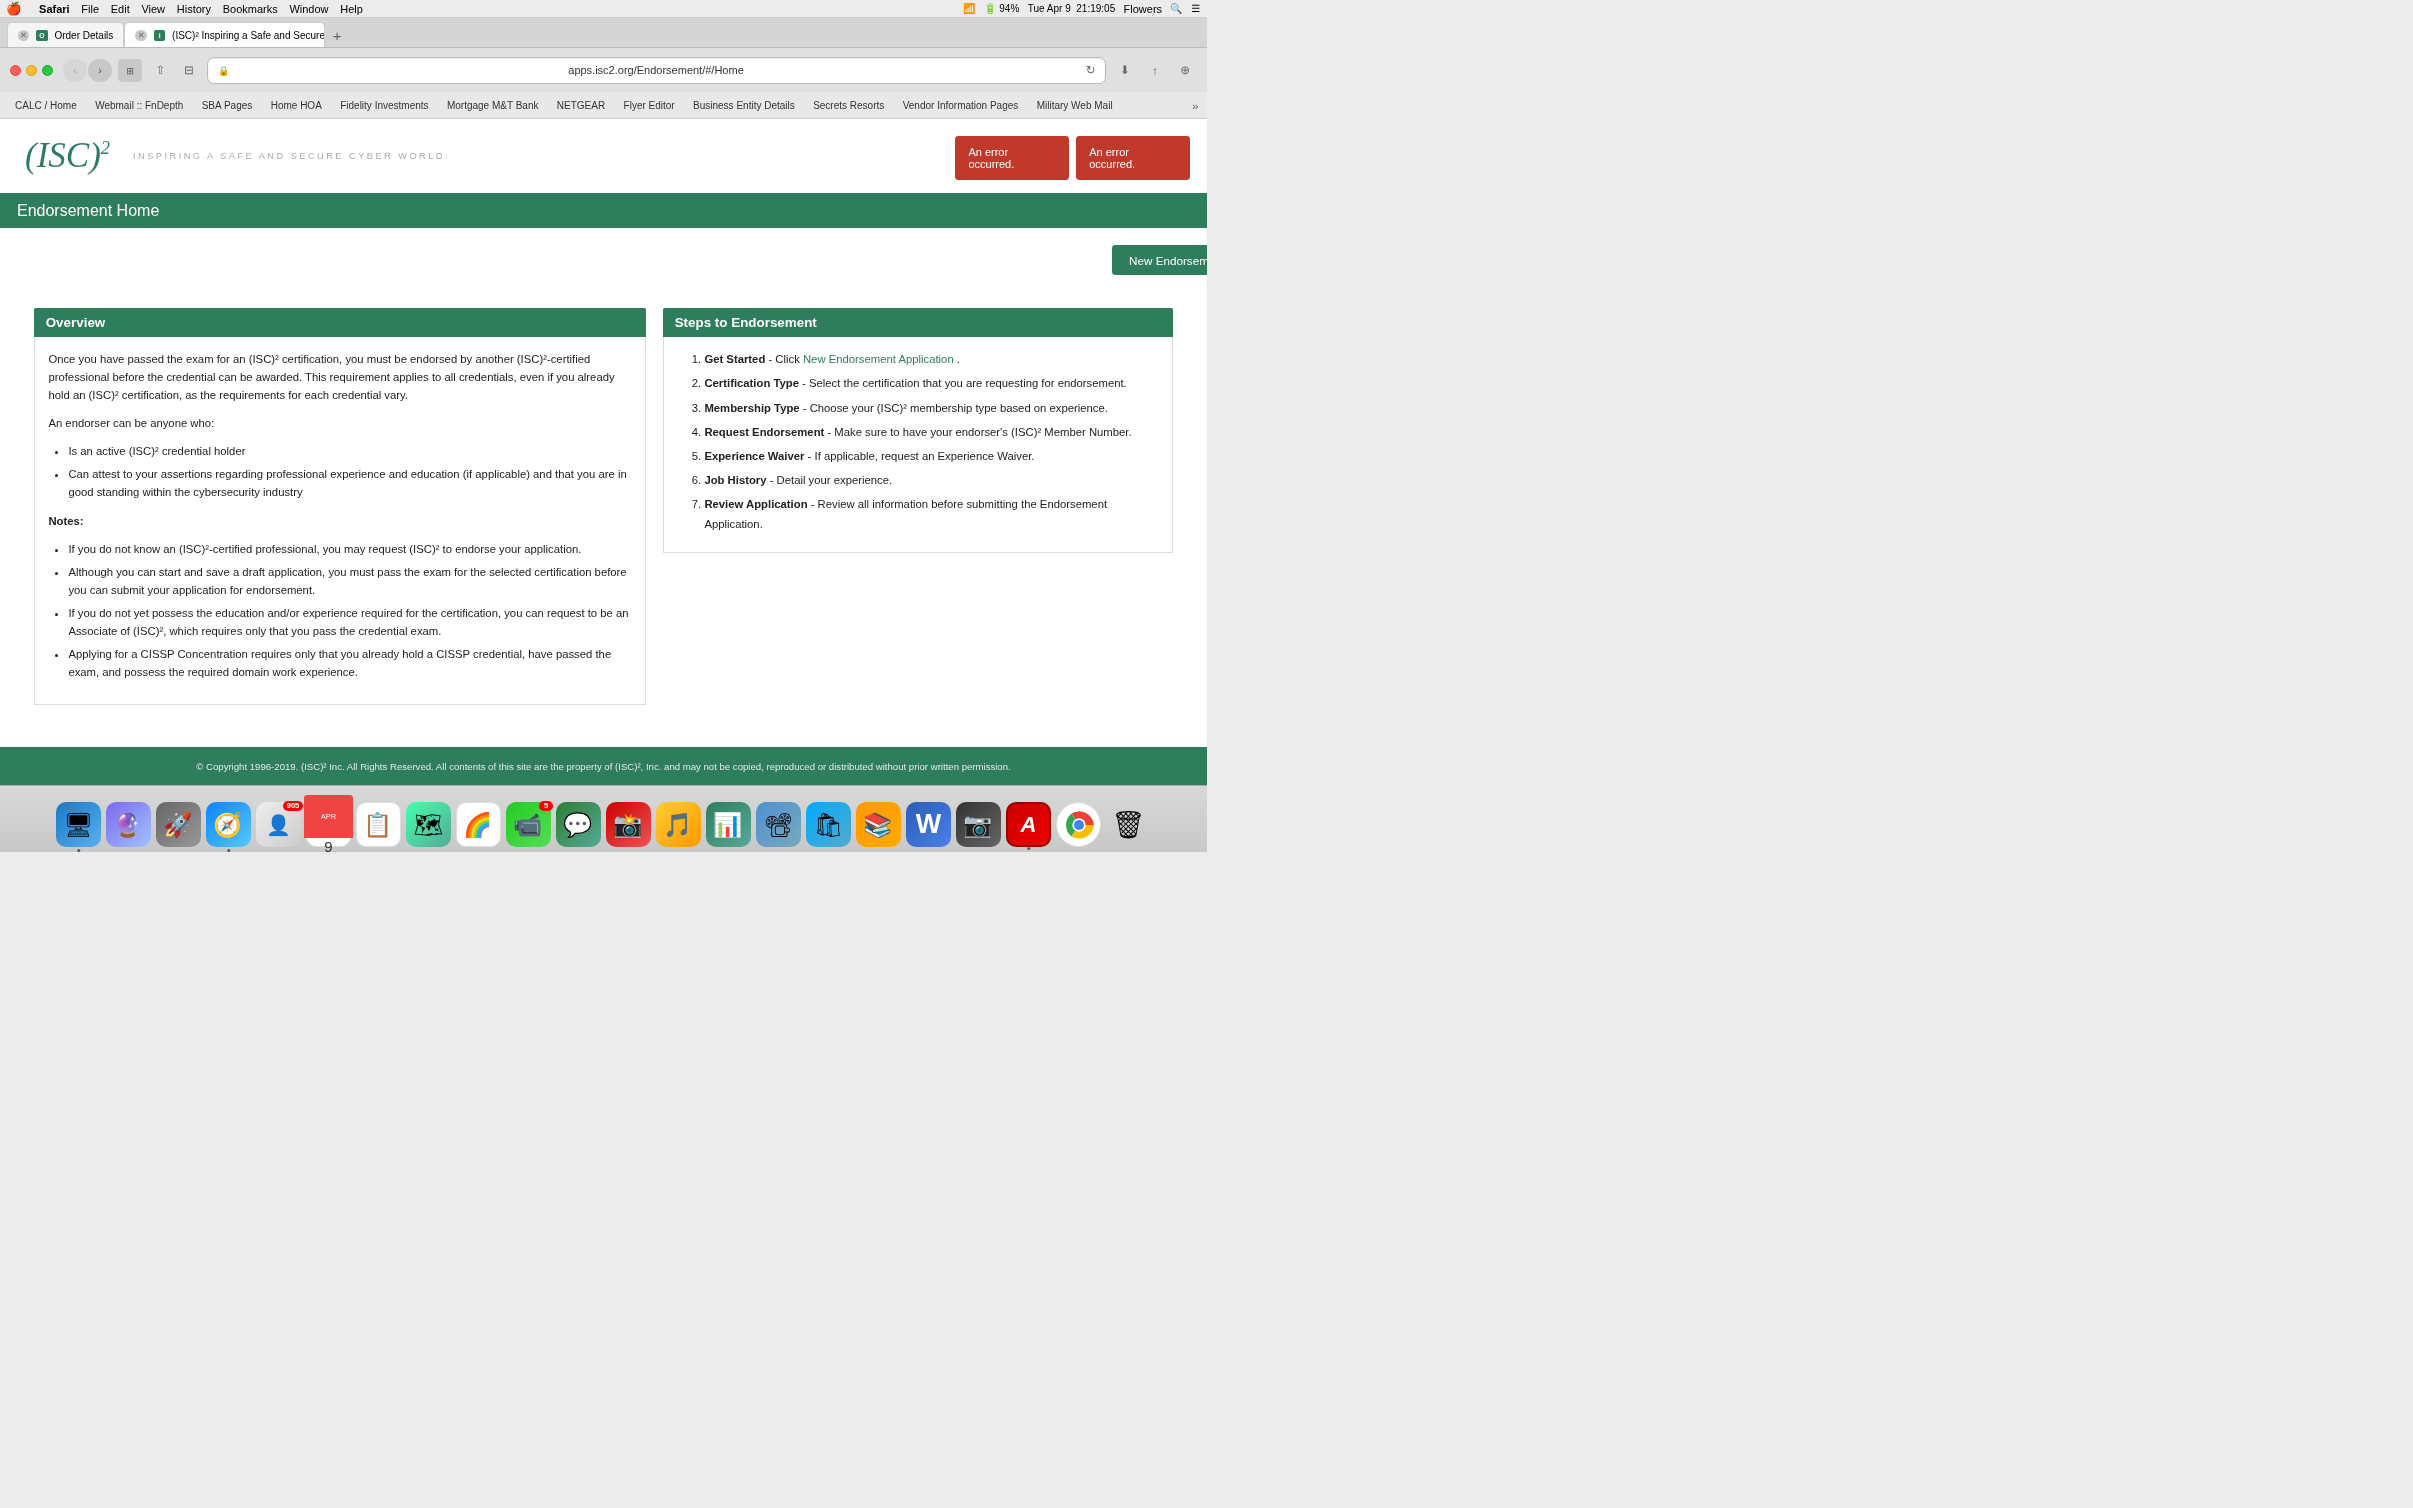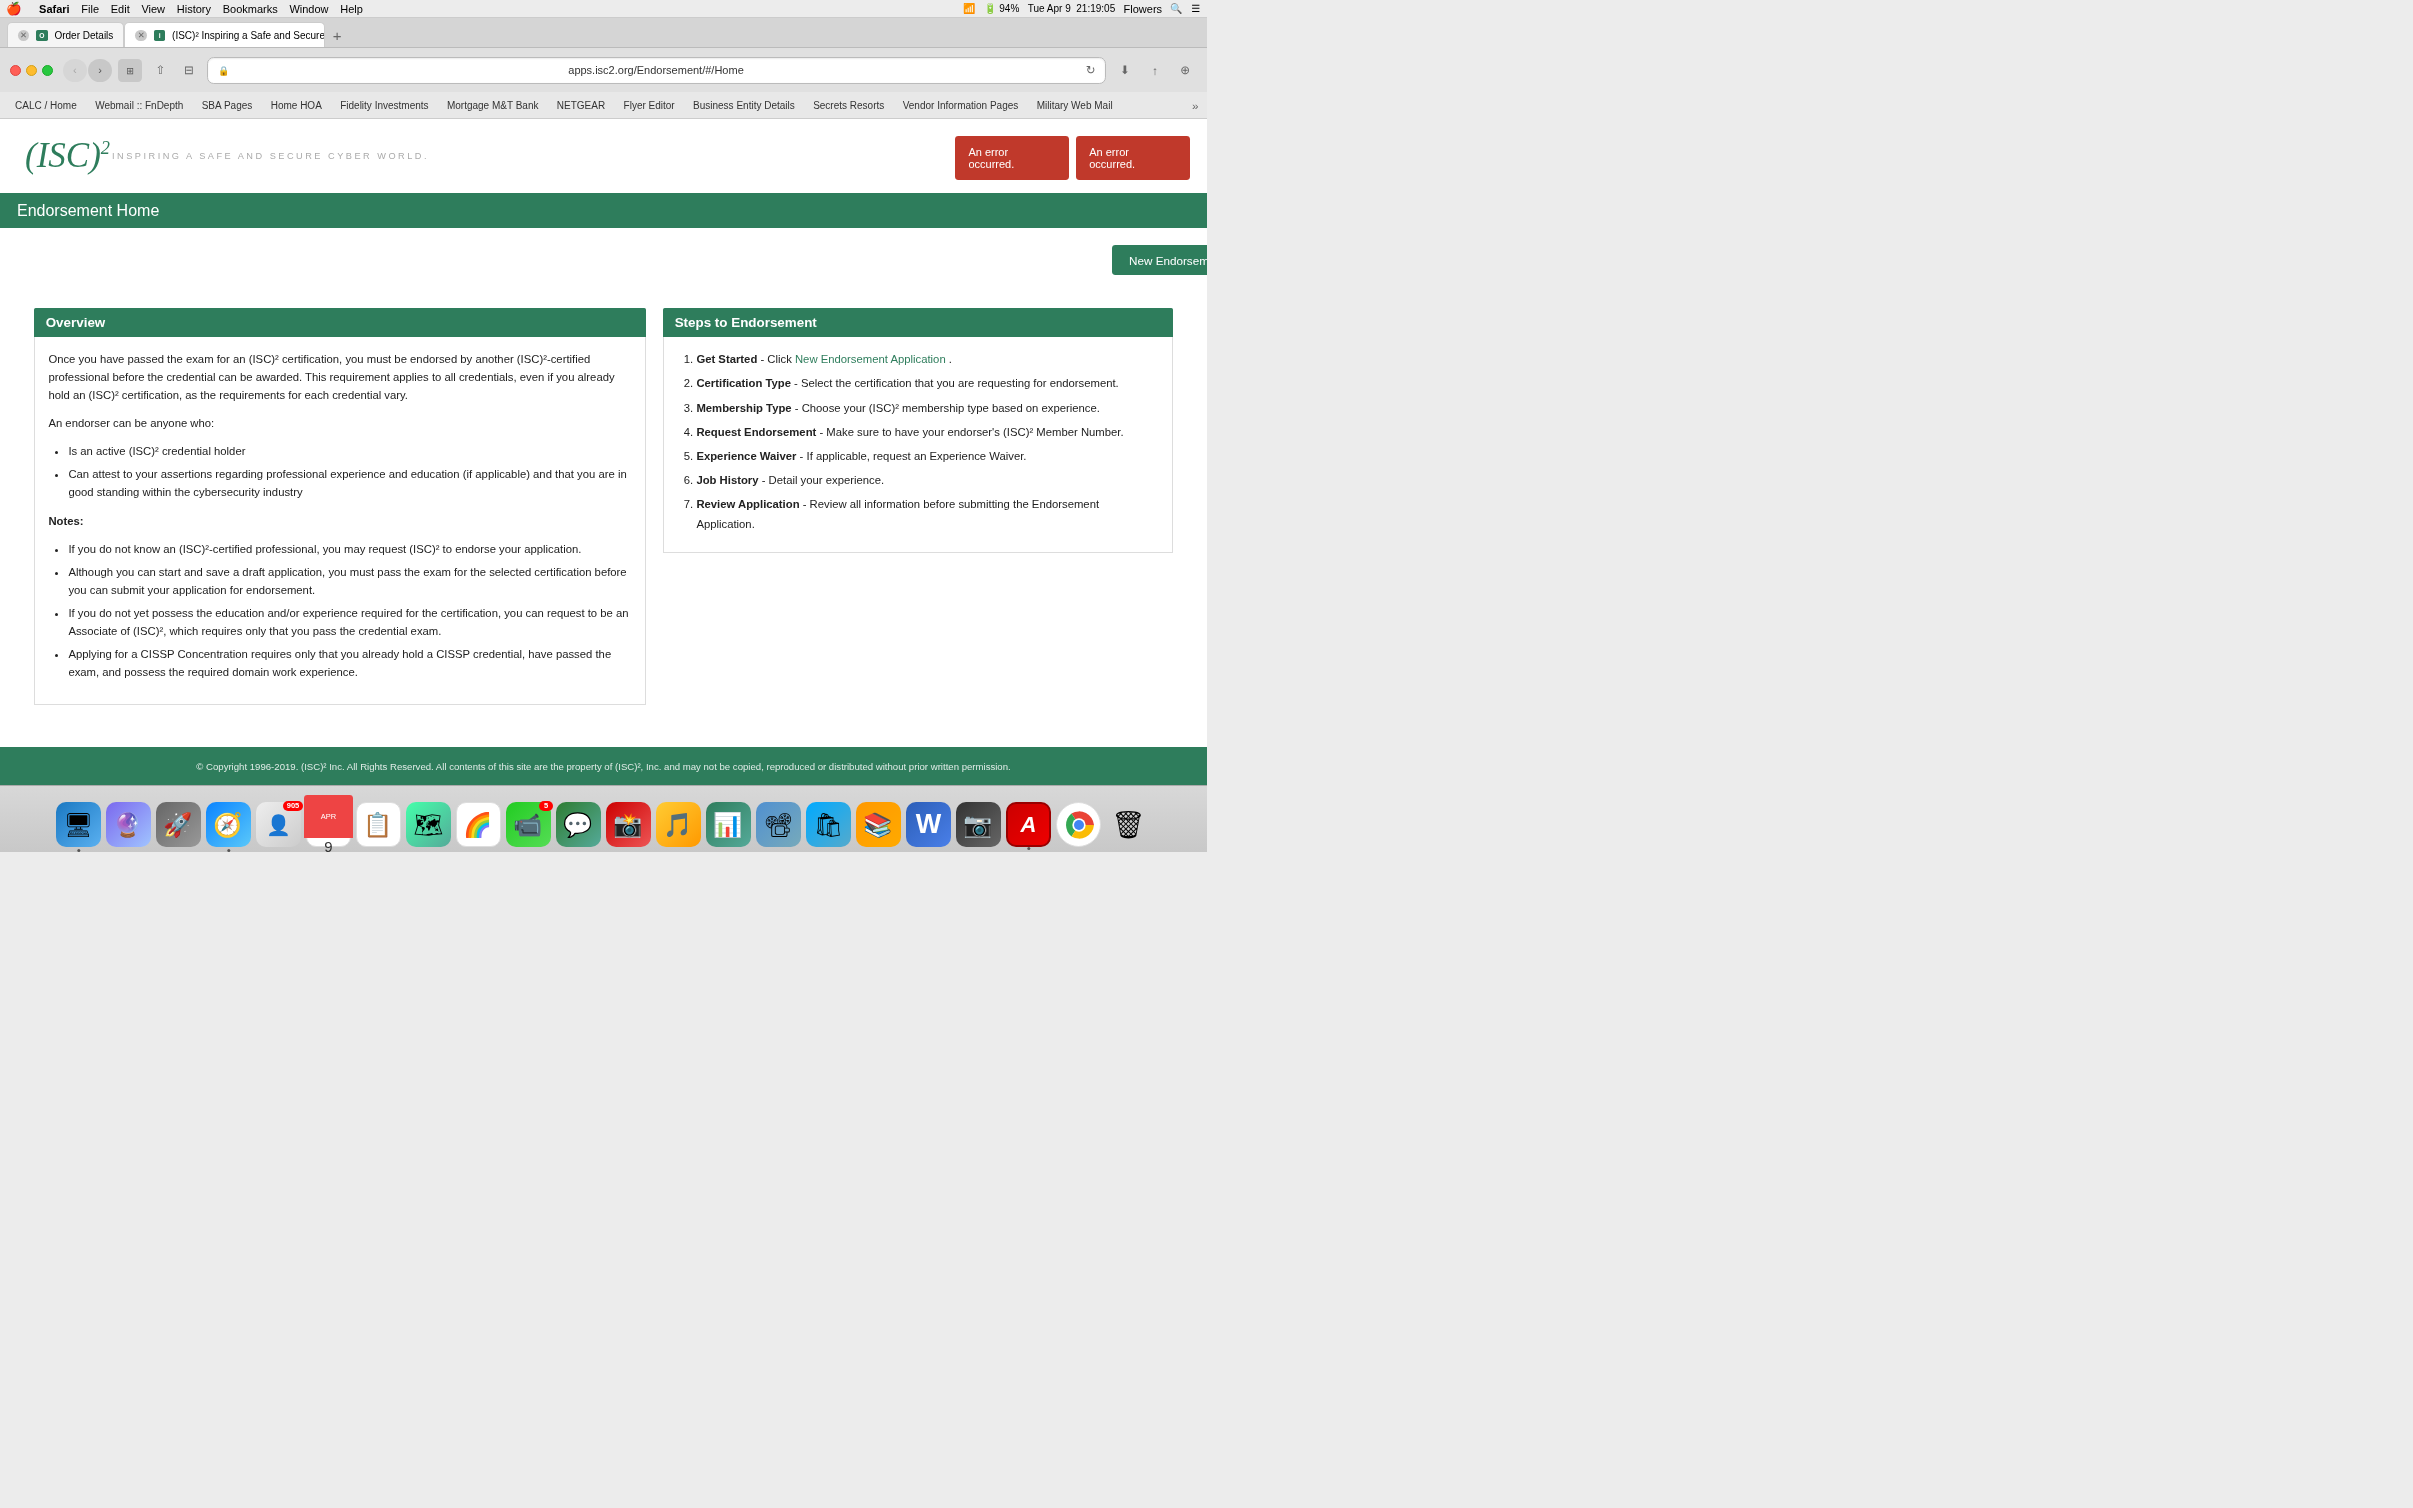--- a/index.html
+++ b/index.html
@@ -193,21 +193,21 @@
       border-radius: 1.7px 1.7px 0 0;
     }
     .steps-body {
       border: 0.8px solid #ddd;
       border-top: none;
       padding: 13.4px 13.4px 13.4px 8.4px;
       font-size: 11.3px;
       line-height: 1.7;
       color: #222;
     }
-    .steps-body ol { margin-left: 24px; }
+    .steps-body ol { margin-left: 32px; }
     .steps-body li { margin-bottom: 5px; }
     .steps-body .step-link { color: #2e7d5c; text-decoration: none; }
     .steps-body strong { font-weight: bold; }
 
     
     .site-footer {
       background: #2e7d5c;
       color: rgba(255,255,255,0.85);
       text-align: center;
       padding: 13.4px;
@@ -348,21 +348,21 @@
 
   <div class="error-notifications">
     <div class="error-box">An error occurred.</div>
     <div class="error-box">An error occurred.</div>
   </div>
 
   <div class="isc-header">
     <div class="isc-logo">
       <div style="display:flex;align-items:center;">
         <span style="font-family:Georgia,serif;font-style:italic;font-size:35px;color:#2e7d5c;font-weight:normal;">(ISC)<sup style="font-size:18.4px;">2</sup></span>
-        <span style="margin-left:2px;font-size:9.2px;letter-spacing:2.5px;color:#aaa;text-transform:uppercase;font-weight:300;">INSPIRING A SAFE AND SECURE CYBER WORLD.</span>
+        <span style="margin-left:23px;font-size:9.2px;letter-spacing:2.5px;color:#aaa;text-transform:uppercase;font-weight:300;">INSPIRING A SAFE AND SECURE CYBER WORLD.</span>
       </div>
     </div>
   </div>
 
   <div class="site-nav">
     <span>Endorsement Home</span>
   </div>
 
   <div style="position:relative;padding-top:17px;">
     <div style="text-align:center;margin-bottom:8.4px;">

